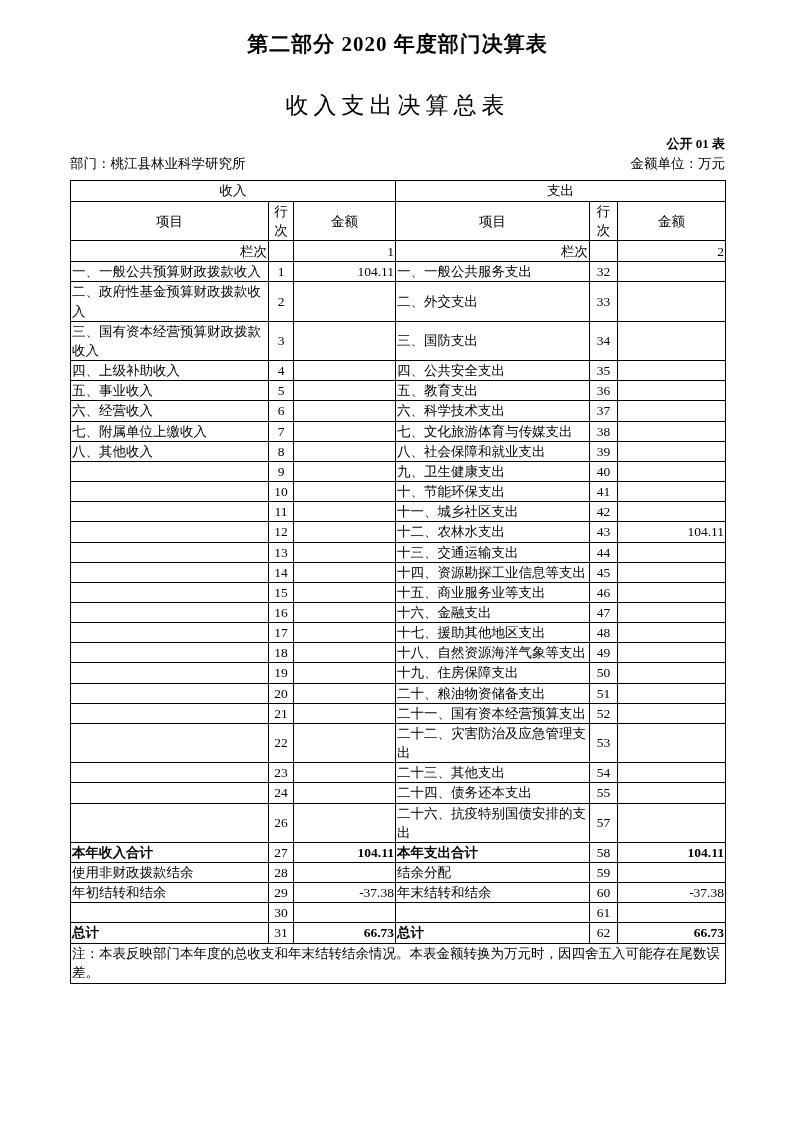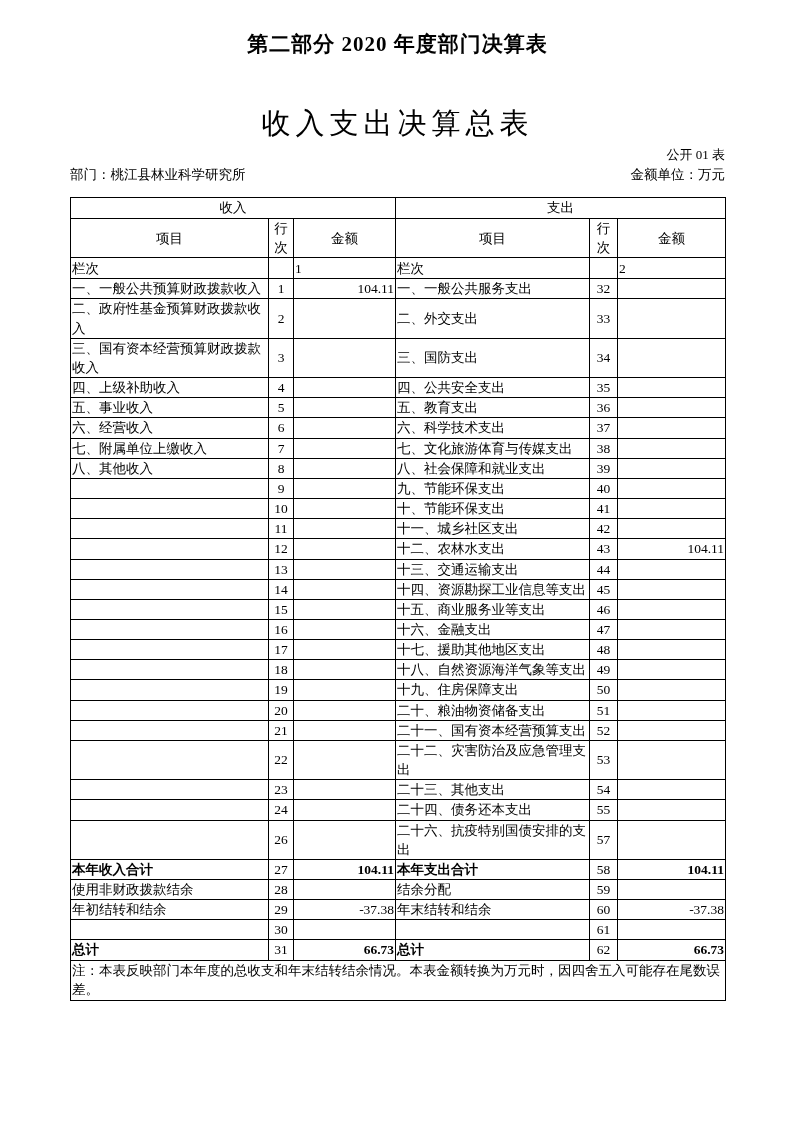--- a/index.html
+++ b/index.html
@@ -8,46 +8,46 @@
     width: 793px; height: 1122px; overflow: hidden;
     font-family: "Liberation Serif", "DejaVu Serif", serif;
     color: #000;
   }
   .page { padding: 30px 68px 0 70px; }
   .section-title {
     text-align: center; font-size: 21px; font-weight: bold;
     letter-spacing: 1px; 
   }
   .table-title {
-    text-align: center; font-size: 29px; font-weight: normal;
-    letter-spacing: 5px; margin-top: 46px;
-  }
-  .table-code { text-align: right; font-size: 13px; margin-top: 2px; }
+    text-align: center; font-size: 23px; font-weight: normal;
+    letter-spacing: 5px; margin-top: 32px;
+  }
+  .table-code { text-align: right; font-size: 13px; margin-top: 14px; font-weight: bold; }
   .meta-row {
     display: flex; justify-content: space-between;
-    font-size: 13.5px; margin-top: 2px; padding-bottom: 12px;
+    font-size: 13.5px; margin-top: 2px; padding-bottom: 6px;
   }
   table.main {
     border-collapse: collapse; width: 655px; table-layout: fixed;
     margin-top: 1px;
   }
   table.main col.c1 { width: 198px; }
   table.main col.c2 { width: 25px; }
   table.main col.c3 { width: 102px; }
   table.main col.c4 { width: 194px; }
   table.main col.c5 { width: 28px; }
   table.main col.c6 { width: 108px; }
   table.main td, table.main th {
     border: 1px solid #000; font-size: 13.5px; font-weight: normal;
     line-height: 1.42; padding: 0 1px; vertical-align: middle;
     overflow: hidden;
   }
   tr.h-top th { height: 21px; text-align: center; }
   tr.h-cols th { height: 34px; text-align: center; }
-  tr.h-lanci td { height: 21px; text-align: left; }
+  tr.h-lanci td { height: 21px; text-align: right; }
   td.c-item { text-align: left; padding-left: 2px; height: 20px; }
   td.c-line { text-align: center; height: 20px; }
   td.c-amt  { text-align: right; padding-right: 1px; height: 20px; }
   tr.bold-row td.c-item { font-weight: bold; }
   tr.bold-row td.c-amt  { font-weight: bold; }
   td.note-cell {
     text-align: left; padding: 2px 3px; line-height: 1.5; height: 40px;
     vertical-align: top;
   }
 </style>
@@ -156,21 +156,21 @@
           <td class="c-line">8</td>
           <td class="c-amt"></td>
           <td class="c-item">八、社会保障和就业支出</td>
           <td class="c-line">39</td>
           <td class="c-amt"></td>
         </tr>
         <tr>
           <td class="c-item"></td>
           <td class="c-line">9</td>
           <td class="c-amt"></td>
-          <td class="c-item">九、节能环保支出</td>
+          <td class="c-item">九、卫生健康支出</td>
           <td class="c-line">40</td>
           <td class="c-amt"></td>
         </tr>
         <tr>
           <td class="c-item"></td>
           <td class="c-line">10</td>
           <td class="c-amt"></td>
           <td class="c-item">十、节能环保支出</td>
           <td class="c-line">41</td>
           <td class="c-amt"></td>

